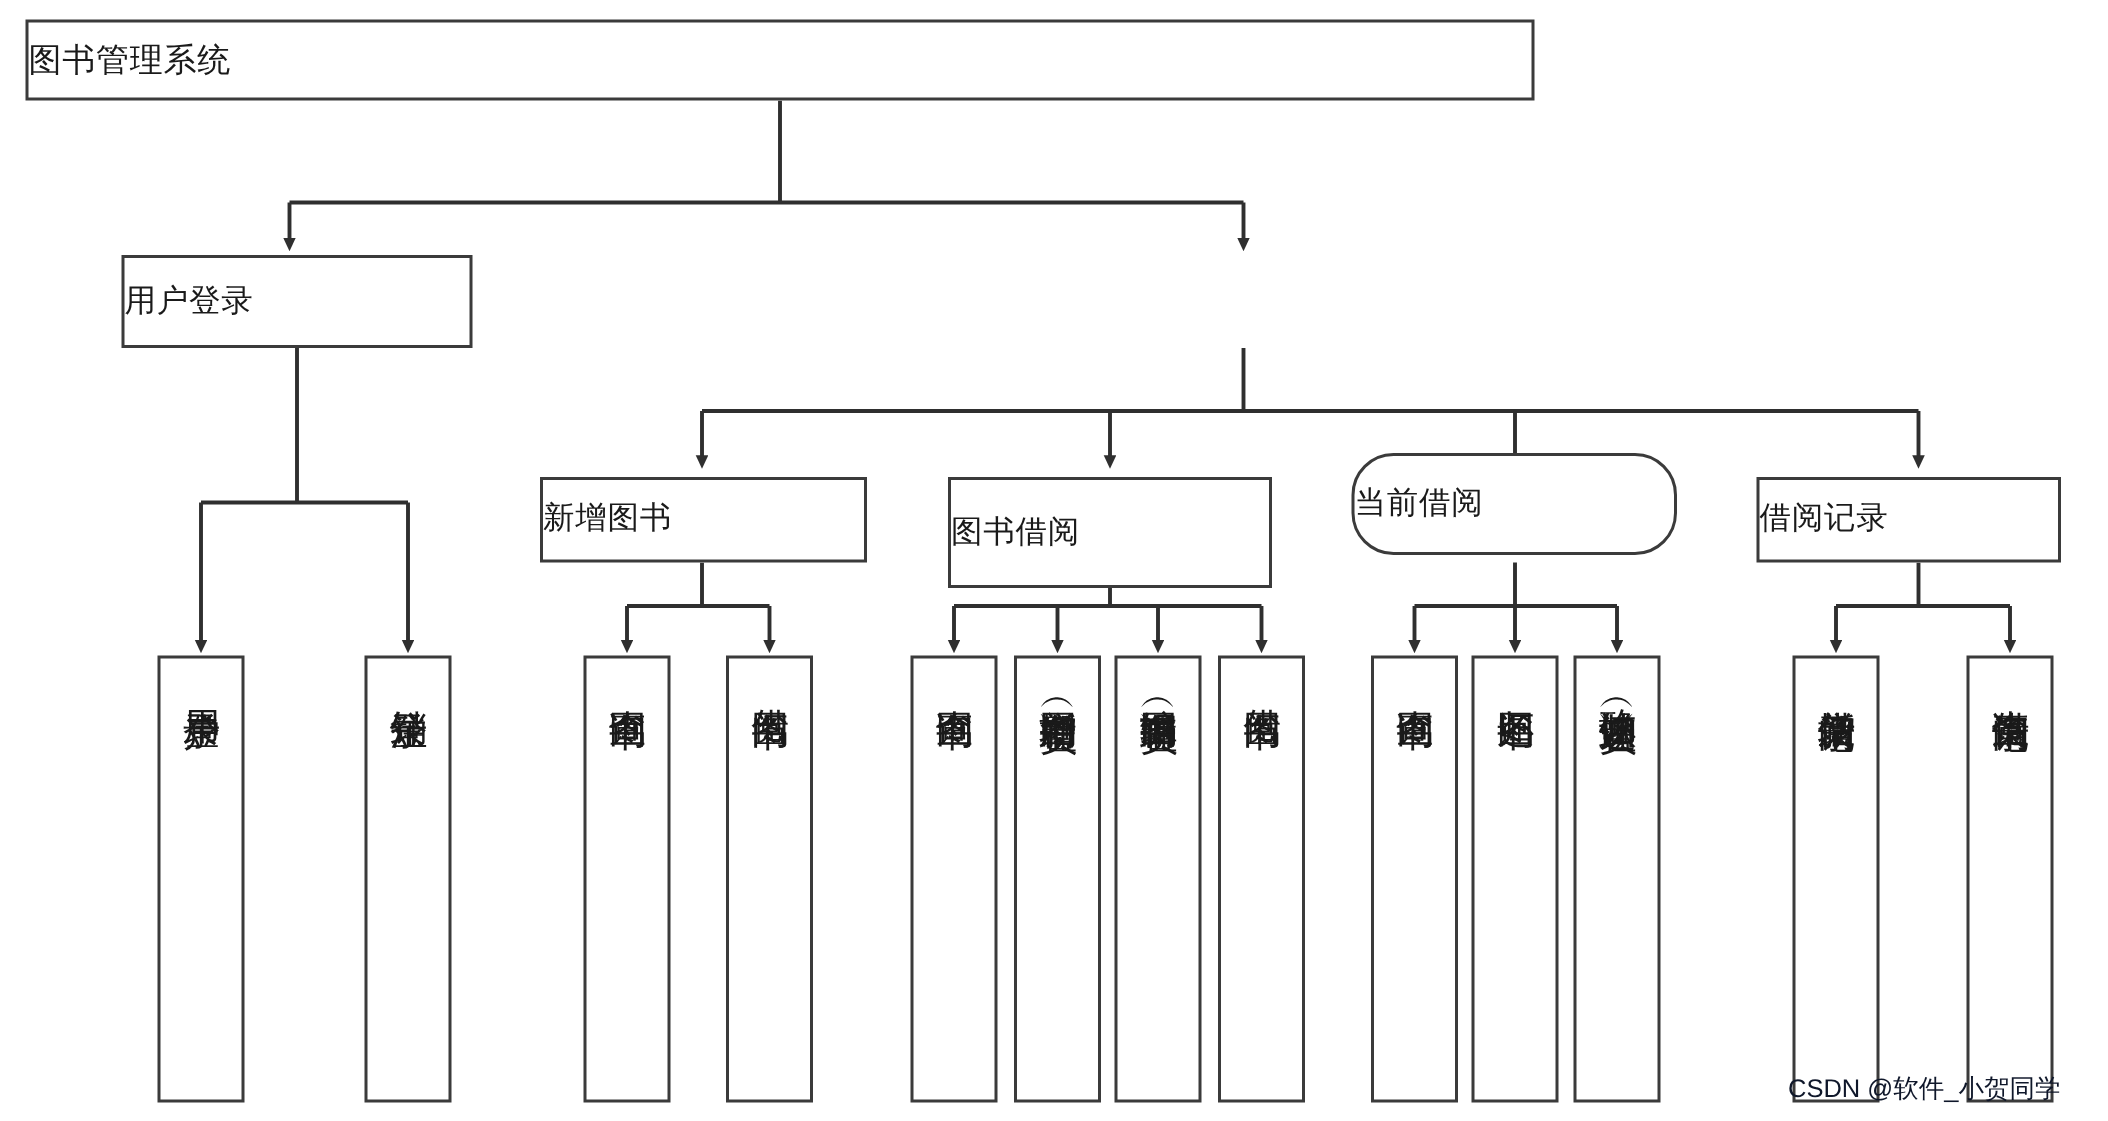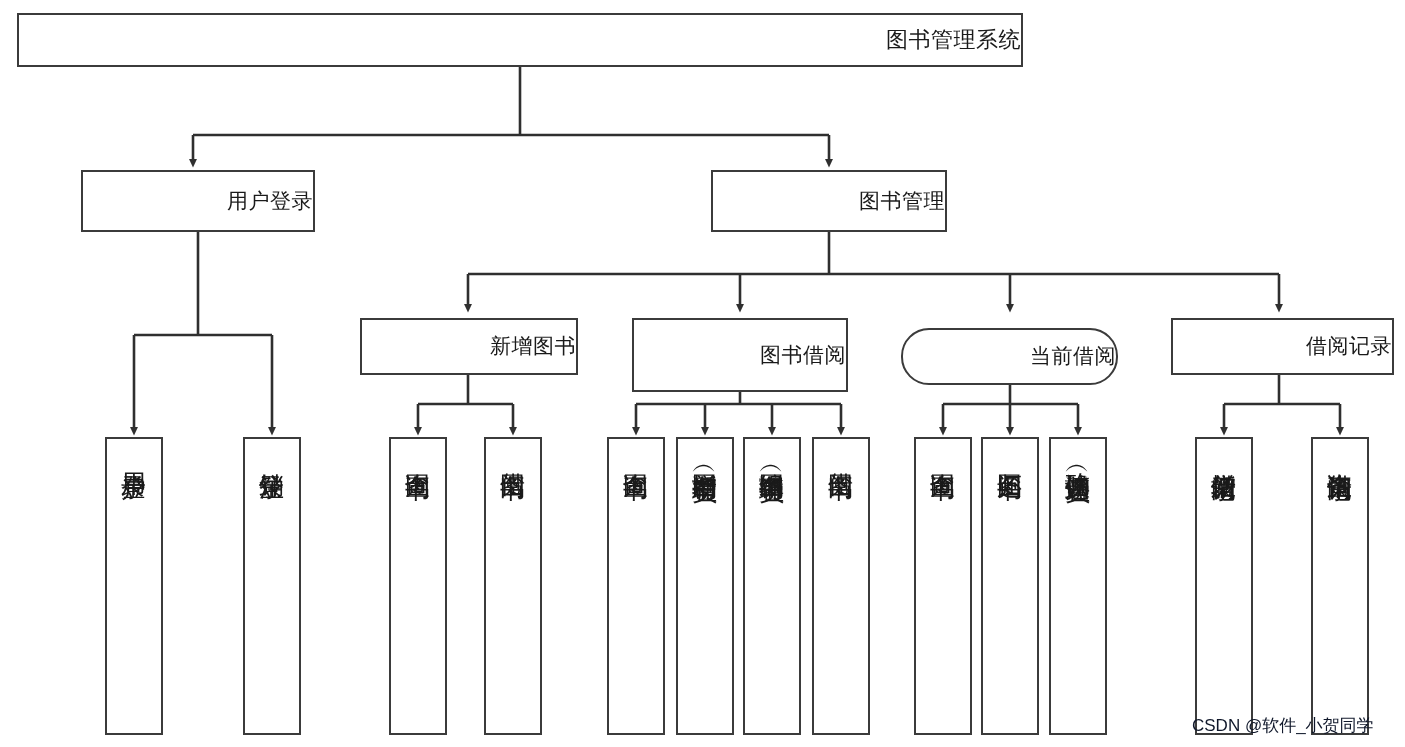--- a/index.html
+++ b/index.html
@@ -15,21 +15,21 @@
   #wires{position:absolute;left:0;top:0;width:1405px;height:747px;}
 
   
   .node{
     position:absolute;
     box-sizing:border-box;
     background:#ffffff;
     border:2px solid #3b3b3b;
     display:flex;
     align-items:center;
-    justify-content:flex-end;
+    justify-content:flex-start;
     color:#1a1a1a;
   }
   .node .label{
     display:block;
     line-height:1.18;
     letter-spacing:0.5px;
     white-space:nowrap;
   }
   .node.horiz .label{font-size:21px;}
   .node.root .label{font-size:22px;}
@@ -114,34 +114,31 @@
     </g>
   </svg>
 
   <div class="node root horiz" style="left:17px;top:13px;width:1006px;height:54px;">
     <span class="label">图书管理系统</span>
   </div>
 
   <div class="node horiz" style="left:81px;top:170px;width:234px;height:62px;">
     <span class="label">用户登录</span>
   </div>
-  <div class="node horiz" style="left:711px;top:170px;width:236px;height:62px;">
-    <span class="label">图书管理</span>
-  </div>
 
   <div class="node horiz" style="left:360px;top:318px;width:218px;height:57px;">
     <span class="label">新增图书</span>
   </div>
   <div class="node horiz" style="left:632px;top:318px;width:216px;height:74px;">
     <span class="label">图书借阅</span>
   </div>
-  <div class="node horiz" style="left:901px;top:328px;width:217px;height:57px;border-radius:28px;">
+  <div class="node horiz" style="left:901px;top:302px;width:217px;height:68px;border-radius:28px;">
     <span class="label">当前借阅</span>
   </div>
-  <div class="node horiz" style="left:1171px;top:318px;width:223px;height:57px;padding-left:37px;">
+  <div class="node horiz" style="left:1171px;top:318px;width:203px;height:57px;">
     <span class="label">借阅记录</span>
   </div>
 
   <div class="node leaf" style="left:105px;top:437px;width:58px;height:298px;">
     <span class="label">用户登录</span>
   </div>
   <div class="node leaf" style="left:243px;top:437px;width:58px;height:298px;">
     <span class="label">注销登录</span>
   </div>
 

